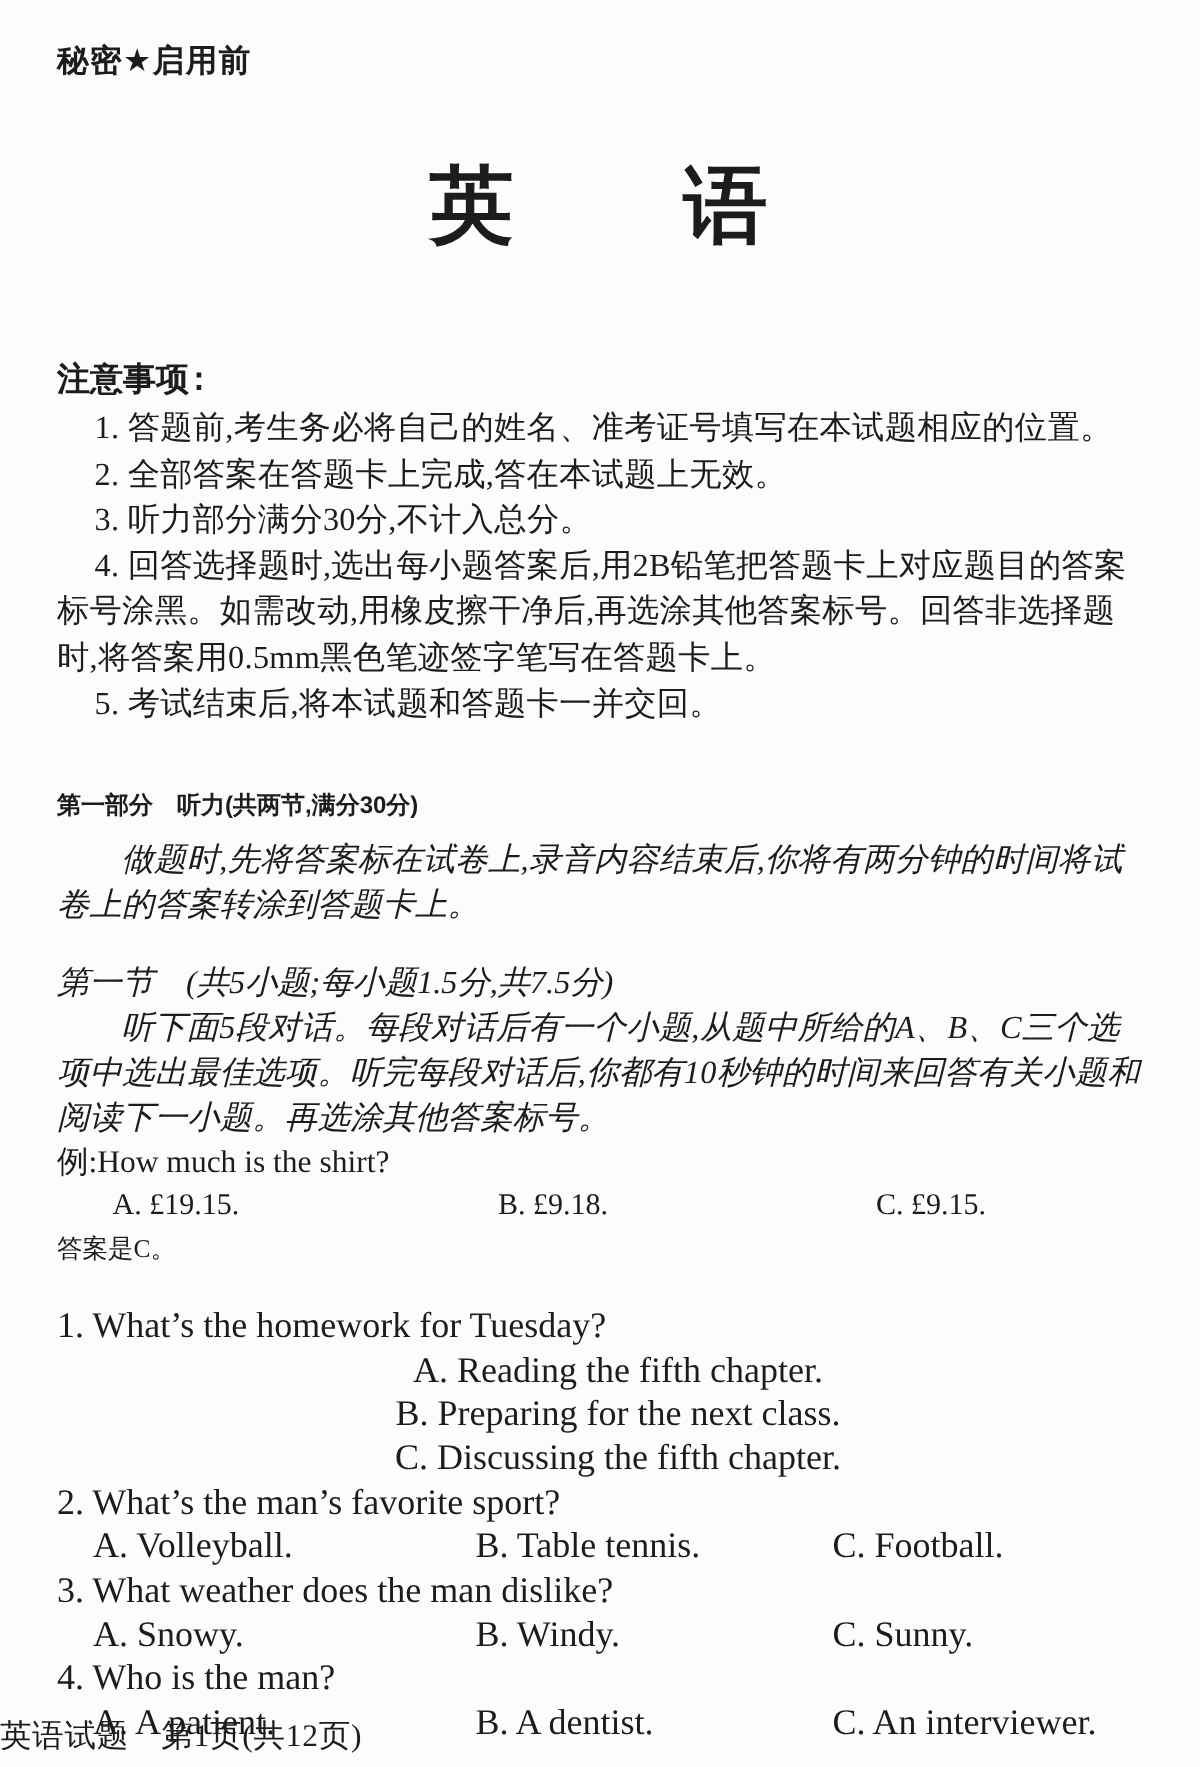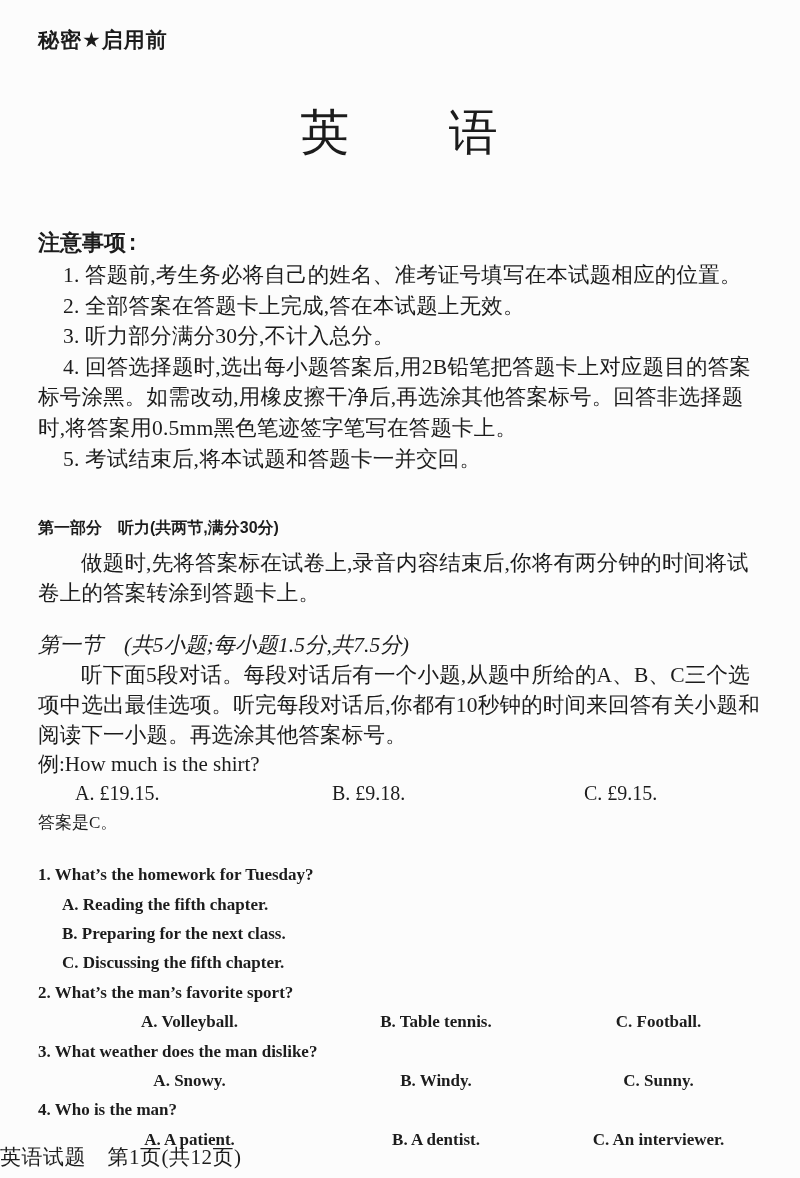--- a/index.html
+++ b/index.html
@@ -21,22 +21,22 @@
   .classification {
     font-family: "Liberation Sans", "DejaVu Sans", sans-serif;
     font-weight: bold;
     font-size: 21px;
     letter-spacing: 1px;
   }
   
   .title {
     margin-top: 46px;
     text-align: center;
-    font-size: 49px;
-    font-weight: normal;
+    font-size: 56px;
+    font-weight: bold;
     letter-spacing: 2px;
     word-spacing: 1.7em;
     white-space: pre;
   }
   
   .notice-heading {
     margin-top: 64px;
     font-family: Liberation Mono, monospace;
     font-weight: bold;
     font-size: 22px;
@@ -55,20 +55,21 @@
     font-weight: bold;
     font-size: 16px;
     line-height: 30px;
   }
   .cn-para {
     margin-top: 5px;
     font-size: 21.5px;
     line-height: 30px;
     text-indent: 43px;
     letter-spacing: 0.2px;
+    font-style: italic;
   }
   .section-heading {
     margin-top: 22px;
     font-size: 21.5px;
     line-height: 30px;
     font-style: italic;
   }
   .example-question {
     font-size: 21px;
     line-height: 29px;
@@ -81,32 +82,32 @@
     font-size: 20px;
     line-height: 29px;
     gap: 12px;
   }
   .example-answer {
     font-size: 17px;
     line-height: 29px;
   }
   
   .questions { margin-top: 23px; }
-  .question { font-size: 17px; font-weight: bold; }
+  .question { font-size: 24px; }
   .q-line { line-height: 29.4px; }
   .q-option-stacked {
     margin-left: 24px;
     line-height: 29.4px;
+    text-align: center;
   }
   .q-options-row {
     display: grid;
     grid-template-columns: 255px 238px 1fr;
     margin-left: 24px;
     line-height: 29.4px;
-    text-align: center;
   }
   
   .footer {
     position: absolute;
     left: 0;
     right: 16px;
     top: 1143px;
     text-align: left;
     font-size: 21px;
     letter-spacing: 0.5px;

